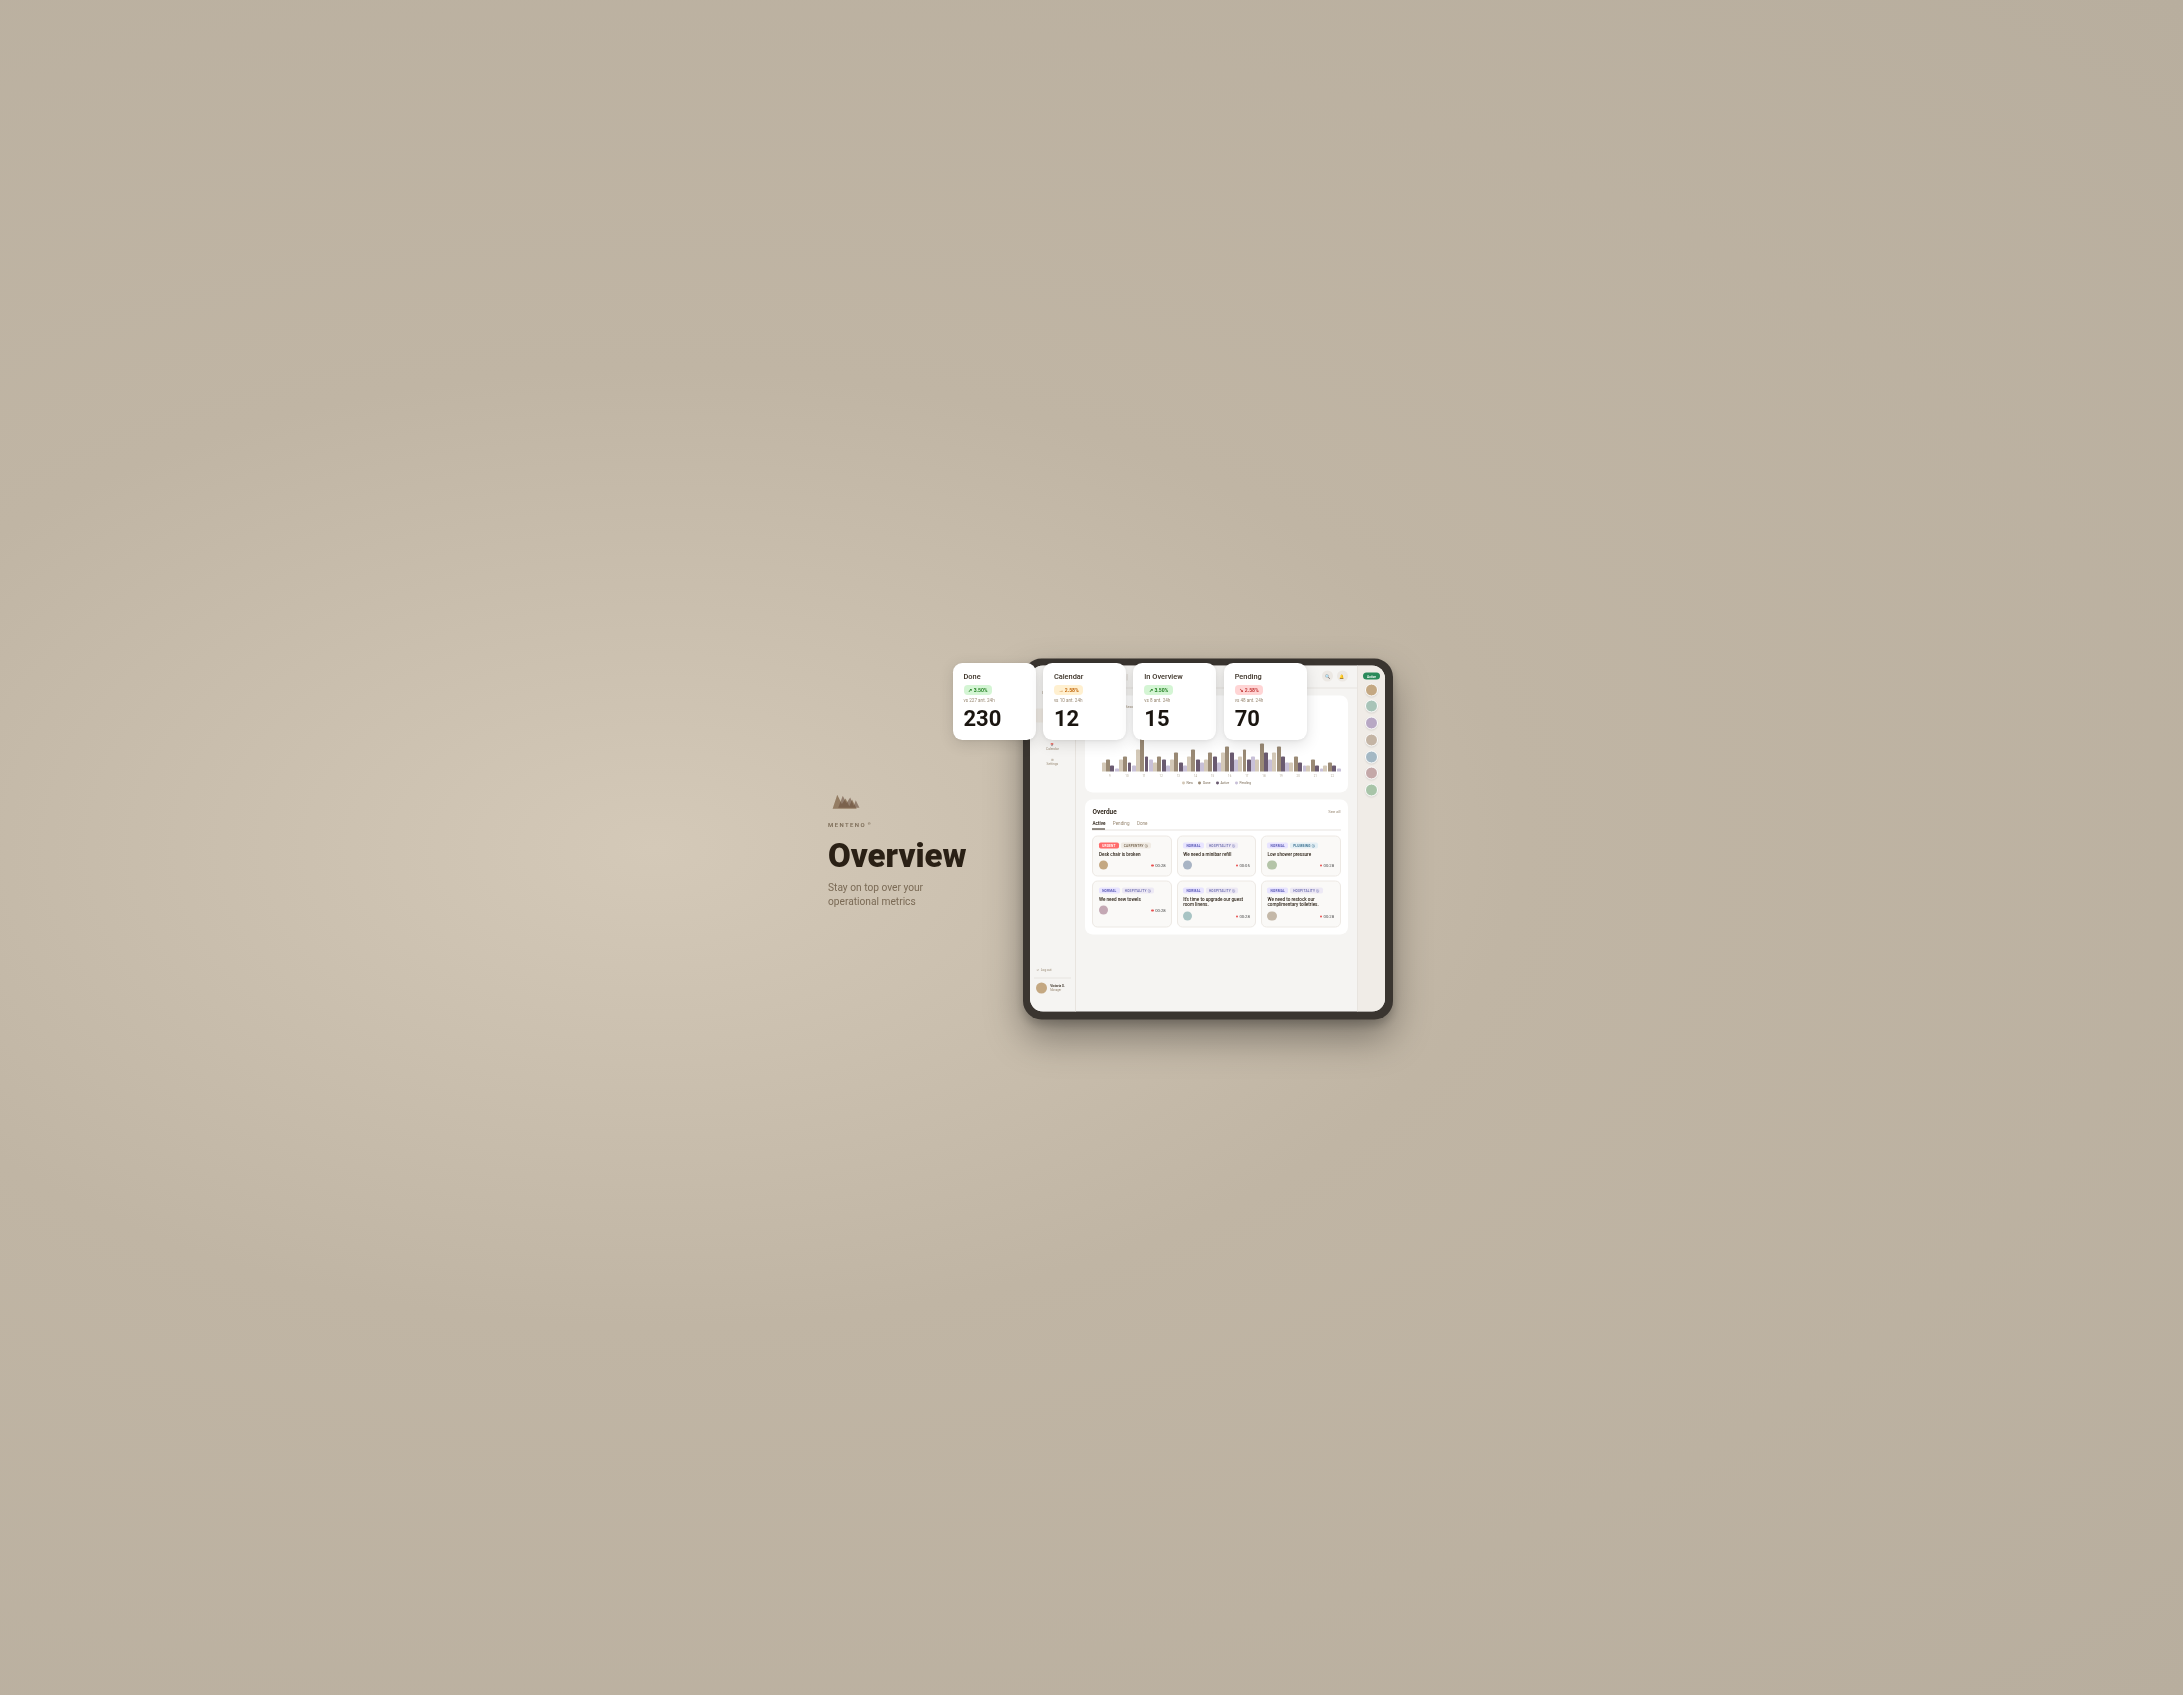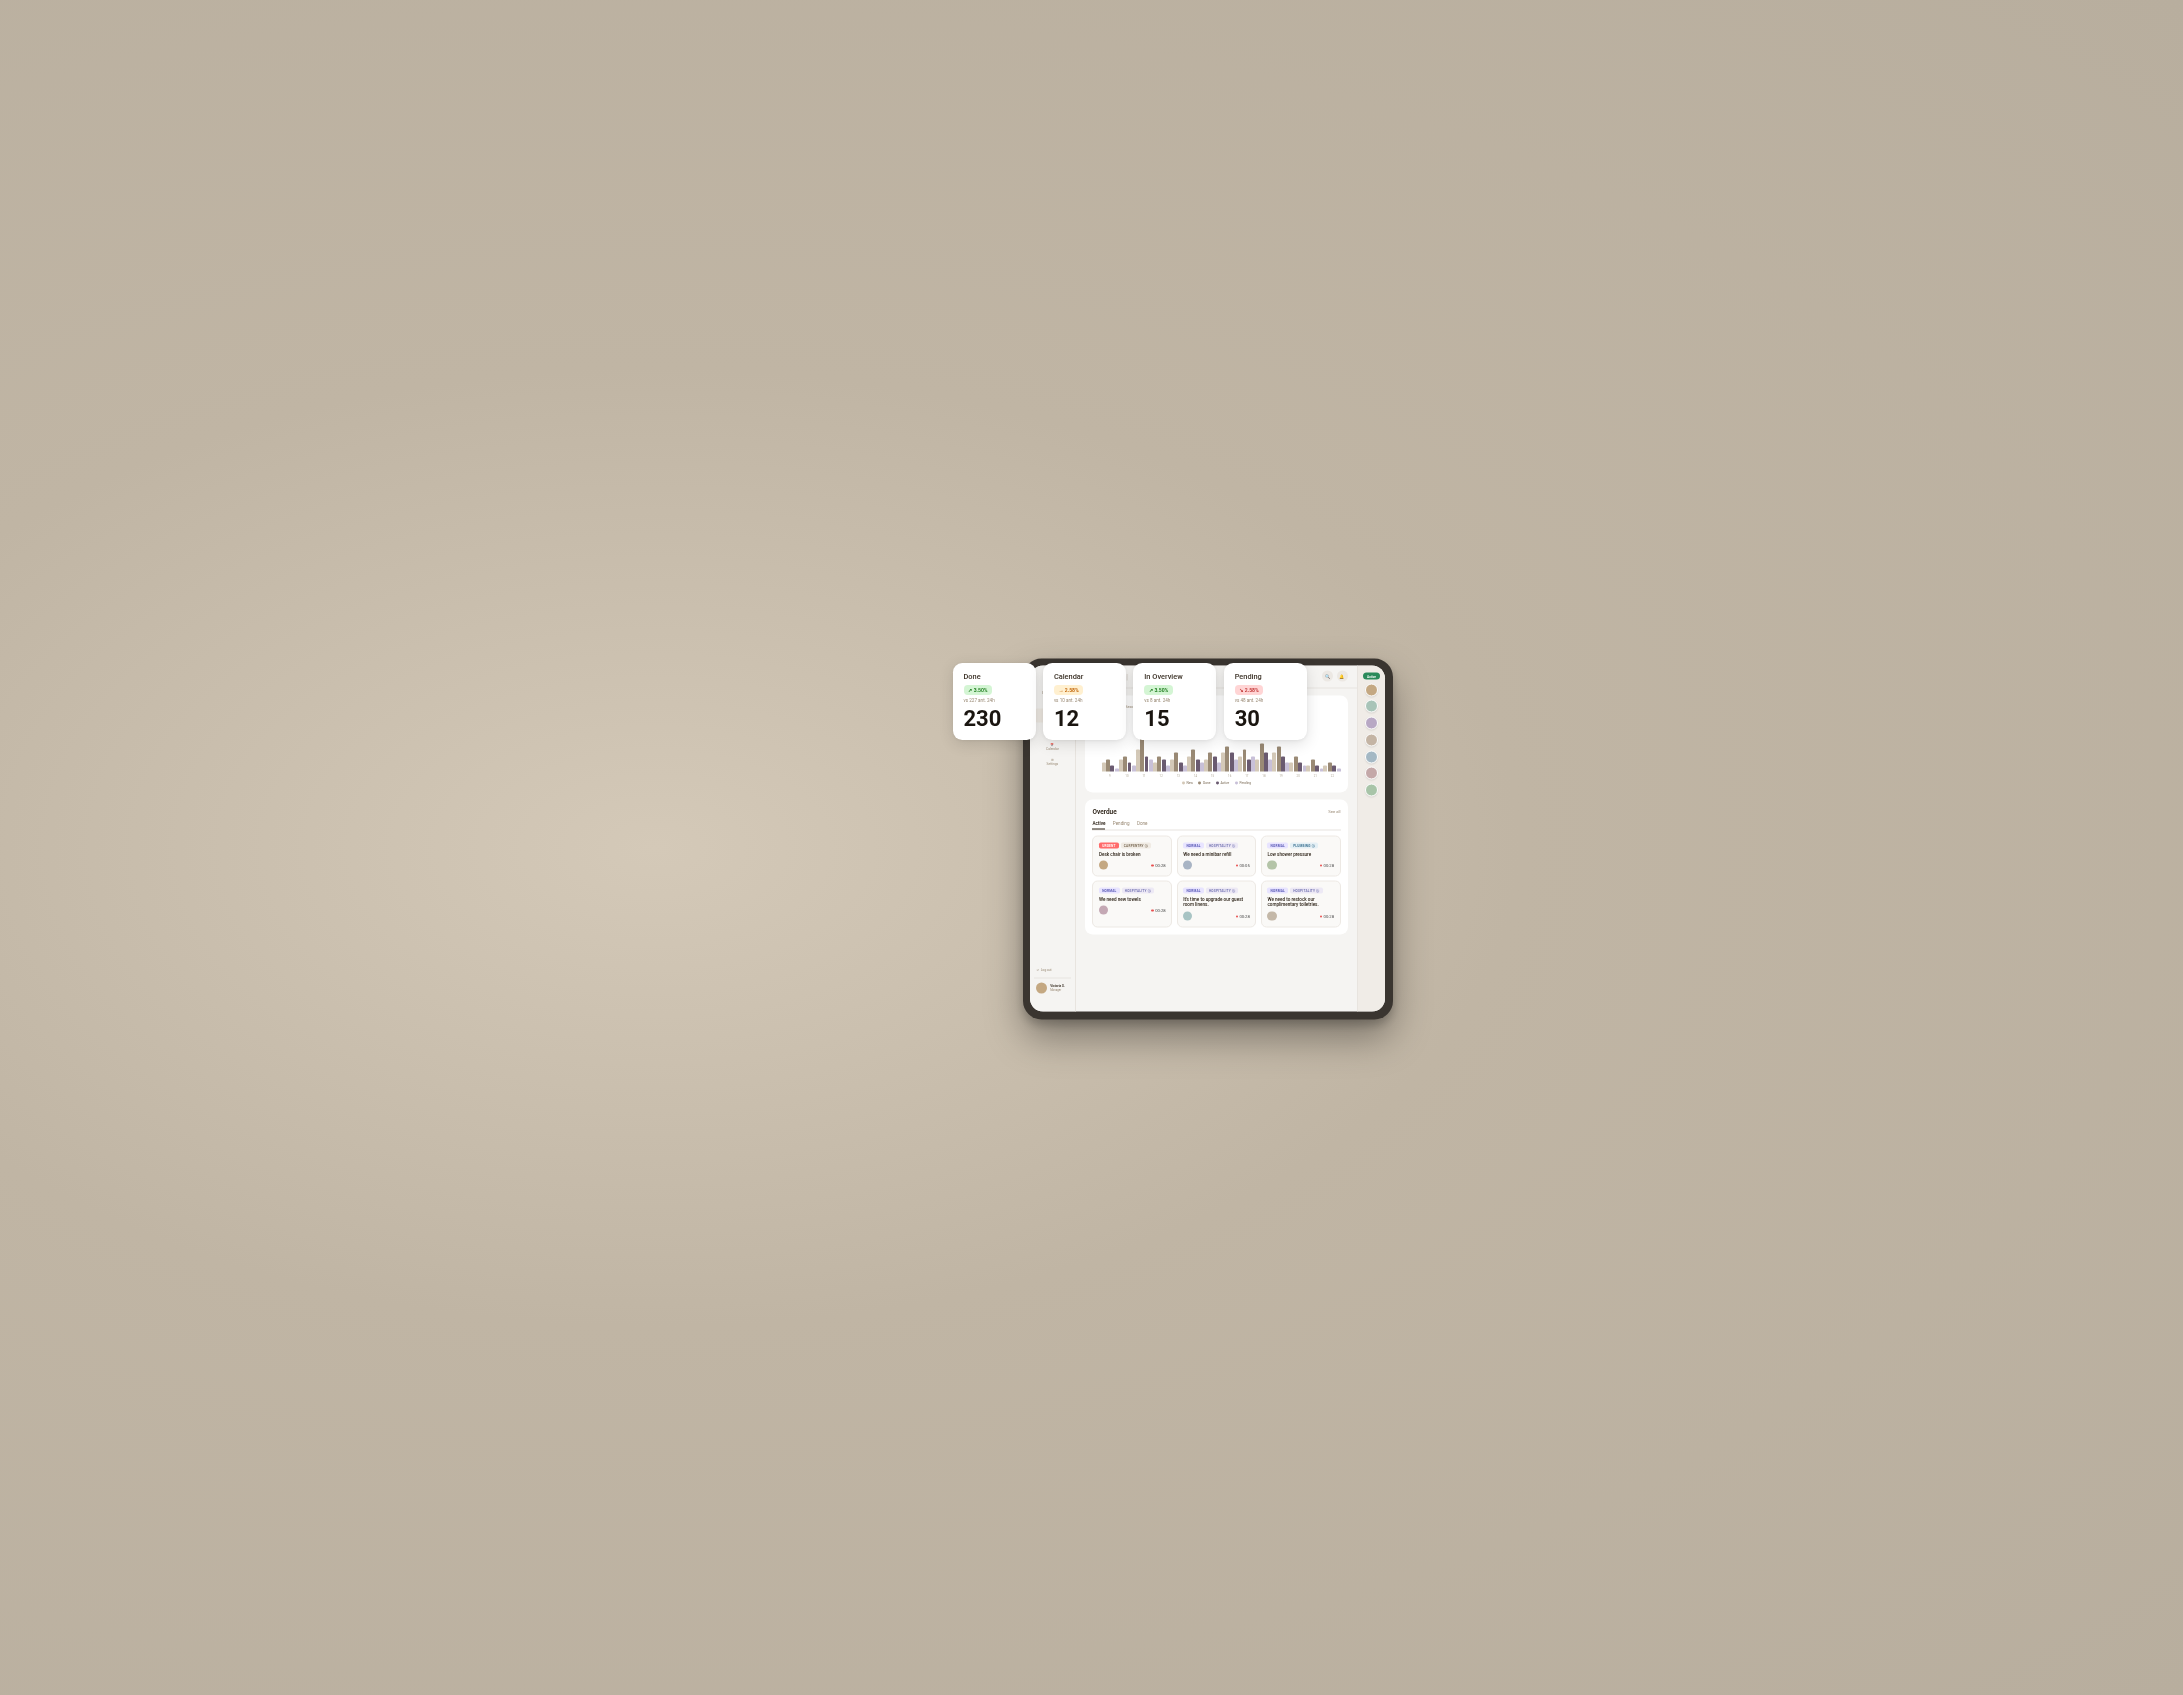--- a/index.html
+++ b/index.html
@@ -594,20 +594,33 @@
     .badge-category-plumb {
       background: #e5f0f5;
       color: #3a7090;
     }
   </style>
 </head>
 <body>
 
 <div class="page-wrapper">
 
+  <div class="left-panel">
+    
+    <svg class="logo-mark" viewBox="0 0 80 60" fill="none" xmlns="http://www.w3.org/2000/svg">
+      <path d="M10 50 L20 20 L30 40 L38 28 L46 45 L52 30 L62 50 Z" fill="#8a7055" opacity="0.85"></path>
+      <path d="M22 48 L32 22 L40 38 L48 26 L56 44 L60 32 L68 48 Z" fill="#6a5040" opacity="0.6"></path>
+    </svg>
+    <div class="brand-name">
+      <span>MENTENO</span>
+        <sup>®</sup>
+    </div>
+    <div class="hero-title">Overview</div>
+    <div class="hero-subtitle">Stay on top over your<br>operational metrics</div>
+  </div>
 
   <div style="position:absolute; top: 23px; left: 143px; display:flex; gap:7.4px; z-index:100;">
     <div class="metric-card">
       <div class="metric-card-title">Done</div>
       <div class="metric-badge green">↗ 3.50%</div>
       <div class="metric-vs">vs 227 ant. 24h</div>
       <div class="metric-value">230</div>
     </div>
     <div class="metric-card">
       <div class="metric-card-title">Calendar</div>
@@ -618,21 +631,21 @@
     <div class="metric-card">
       <div class="metric-card-title">In Overview</div>
       <div class="metric-badge green">↗ 3.50%</div>
       <div class="metric-vs">vs 8 ant. 24h</div>
       <div class="metric-value">15</div>
     </div>
     <div class="metric-card">
       <div class="metric-card-title">Pending</div>
       <div class="metric-badge red">↘ 2.58%</div>
       <div class="metric-vs">vs 48 ant. 24h</div>
-      <div class="metric-value">30</div>
+      <div class="metric-value">70</div>
     </div>
   </div>
 
   <div class="tablet-frame">
     <div class="tablet-outer">
       <div class="tablet-screen">
 
         <div class="sidebar">
           <svg class="sidebar-logo" viewBox="0 0 40 30">
             <path d="M4 26 L10 8 L16 20 L20 12 L24 22 L28 14 L34 26 Z" fill="#8a7055"></path>

